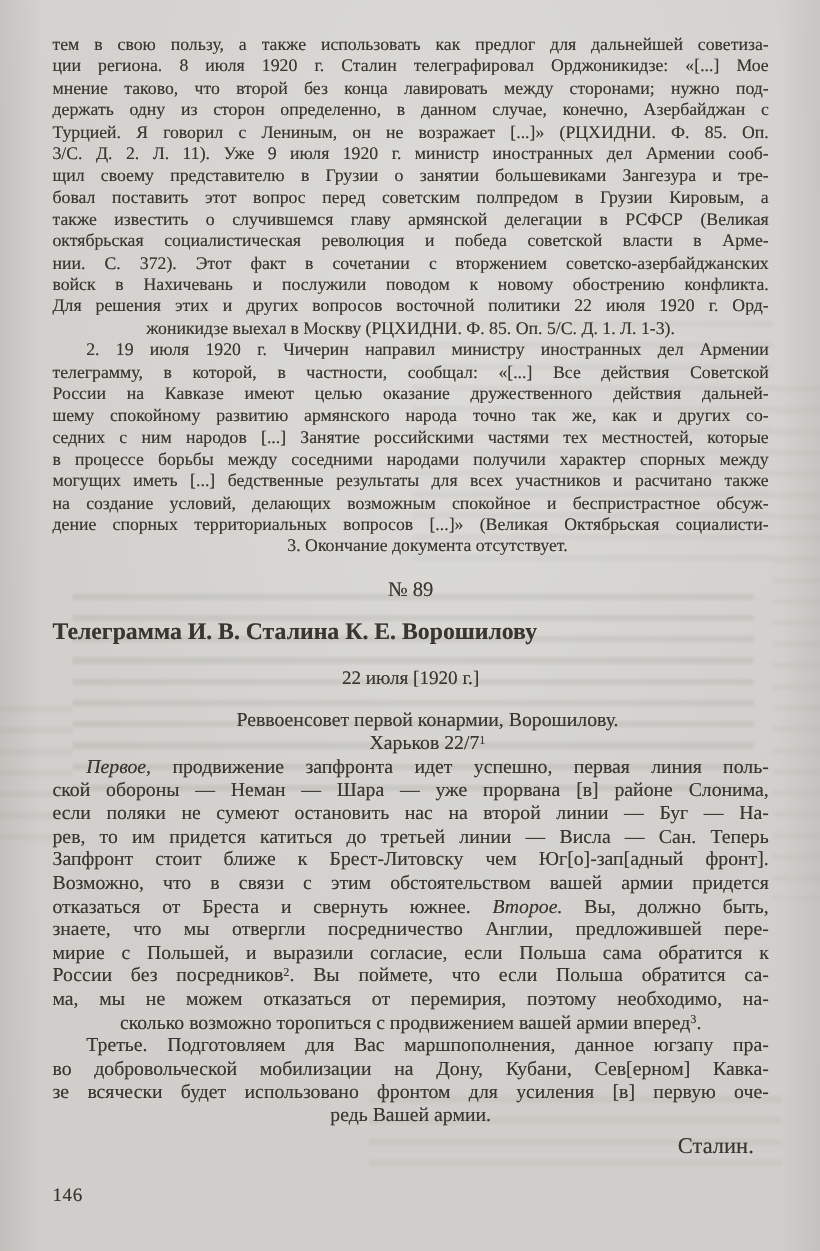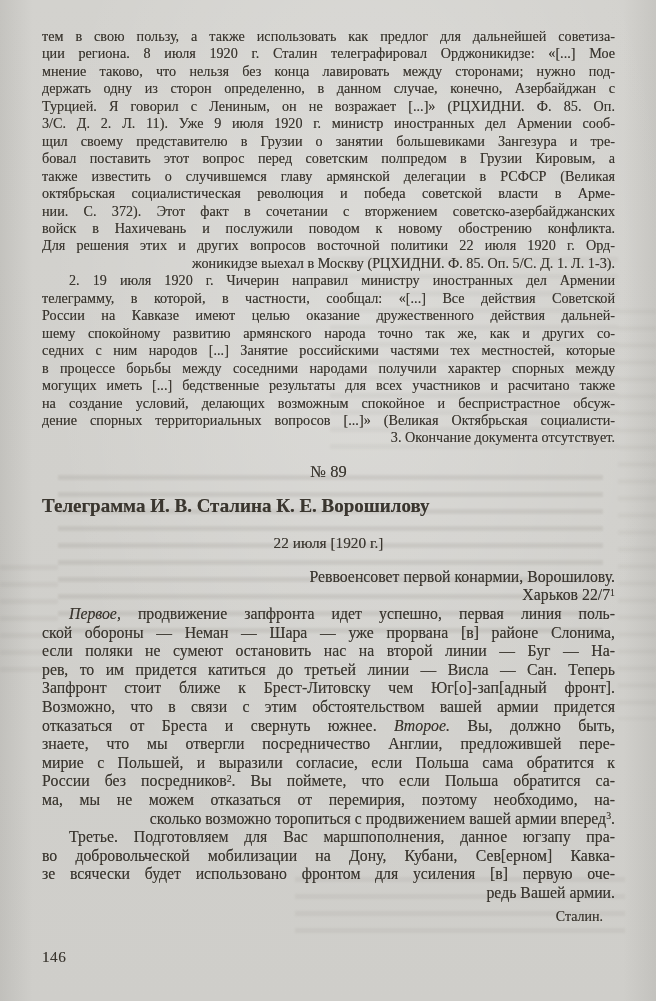--- a/index.html
+++ b/index.html
@@ -35,21 +35,21 @@
   .content {
     position: absolute;
     left: 42px;
     top: 28px;
     width: 573px;
     text-shadow: 0 0 0.5px rgba(55,50,42,0.55);
   }
   .commentary { font-size: 14.2px; line-height: 17.45px; }
   .doc-body   { font-size: 15.8px; line-height: 18.6px; }
 
-  .tline { text-align: right; }
+  .tline { text-align: center; }
   .tline-j { text-align: justify; text-align-last: justify; }
   .tline-indent { text-indent: 27px; }
   .it  { font-style: italic; }
   .sup { font-size: 0.62em; line-height: 0; position: relative; top: -0.45em; }
 
   .doc-number {
     text-align: center;
     font-size: 16.5px;
     line-height: 20px;
     margin-top: 15px;
@@ -67,21 +67,21 @@
     margin-top: 17px;
   }
   .address {
     margin-top: 16px;
     padding-left: 27px;
   }
   .signature {
     text-align: right;
     padding-right: 12px;
     margin-top: 4px;
-    font-size: 14px;
+    font-size: 18px;
     line-height: 19px;
   }
   .page-number {
     position: absolute;
     left: 42px;
     top: 948px;
     font-size: 15.2px;
     letter-spacing: 0.5px;
     text-shadow: 0 0 0.5px rgba(55,50,42,0.55);
   }
@@ -96,21 +96,21 @@
   <div class="bleed bleed-c"></div>
   <div class="bleed bleed-d"></div>
   <div class="bleed bleed-e"></div>
 
   <div class="content">
 
     <div class="commentary">
       <div class="para">
           <div class="tline tline-j"><span>тем в свою пользу, а также использовать как предлог для дальнейшей советиза-</span></div>
           <div class="tline tline-j"><span>ции региона. 8 июля 1920 г. Сталин телеграфировал Орджоникидзе: «[...] Мое</span></div>
-          <div class="tline tline-j"><span>мнение таково, что нельзя без конца лавировать между сторонами; нужно под-</span></div>
+          <div class="tline tline-j"><span>мнение таково, что второй без конца лавировать между сторонами; нужно под-</span></div>
           <div class="tline tline-j"><span>держать одну из сторон определенно, в данном случае, конечно, Азербайджан с</span></div>
           <div class="tline tline-j"><span>Турцией. Я говорил с Лениным, он не возражает [...]» (РЦХИДНИ. Ф. 85. Оп.</span></div>
           <div class="tline tline-j"><span>3/С. Д. 2. Л. 11). Уже 9 июля 1920 г. министр иностранных дел Армении сооб-</span></div>
           <div class="tline tline-j"><span>щил своему представителю в Грузии о занятии большевиками Зангезура и тре-</span></div>
           <div class="tline tline-j"><span>бовал поставить этот вопрос перед советским полпредом в Грузии Кировым, а</span></div>
           <div class="tline tline-j"><span>также известить о случившемся главу армянской делегации в РСФСР (Великая</span></div>
           <div class="tline tline-j"><span>октябрьская социалистическая революция и победа советской власти в Арме-</span></div>
           <div class="tline tline-j"><span>нии. С. 372). Этот факт в сочетании с вторжением советско-азербайджанских</span></div>
           <div class="tline tline-j"><span>войск в Нахичевань и послужили поводом к новому обострению конфликта.</span></div>
           <div class="tline tline-j"><span>Для решения этих и других вопросов восточной политики 22 июля 1920 г. Орд-</span></div>

